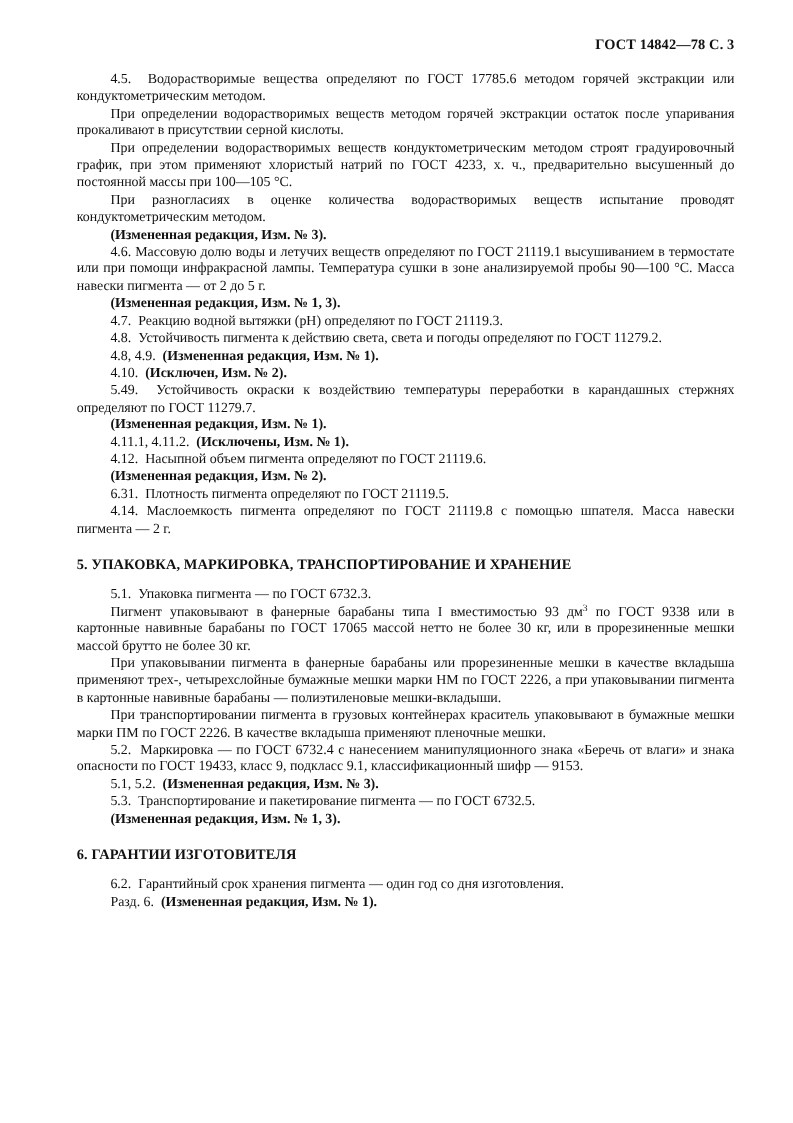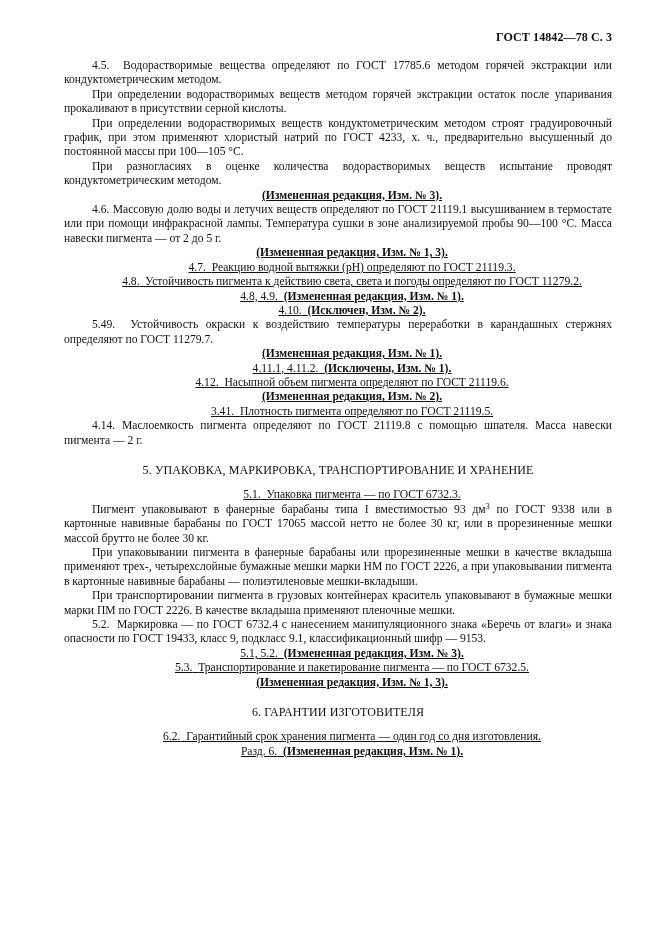--- a/index.html
+++ b/index.html
@@ -36,30 +36,29 @@
     width: 548px;
     font-size: 11.6px;
     line-height: 14.4px;
   }
   p {
     margin: 0;
     text-indent: 28px;
     text-align: justify;
   }
   p.nojust {
-    text-align: center;
-    text-decoration: underline;
+    text-align: left;
   }
   .amend {
     font-weight: bold;
   }
   .section-title {
-    font-weight: normal;
+    font-weight: bold;
     font-size: 12px;
-    text-align: center;
+    text-align: left;
     text-indent: 0;
     margin: 15px 0 11px 0;
     letter-spacing: 0.1px;
   }
   sup { font-size: 8px; line-height: 0; vertical-align: 4px; }
 </style>
 </head>
 <body>
 
 <div class="page">
@@ -80,21 +79,21 @@
     <p class="nojust"><span>4.8.</span>&nbsp; <span>Устойчивость пигмента к действию света, света и погоды определяют по ГОСТ 11279.2.</span></p>
     <p class="nojust"><span>4.8, 4.9.</span>&nbsp; <span class="amend">(Измененная редакция, Изм. № 1).</span></p>
     <p class="nojust"><span>4.10.</span>&nbsp; <span class="amend">(Исключен, Изм. № 2).</span></p>
 
     <p><span>5.49.</span>&nbsp; <span>Устойчивость окраски к воздействию температуры переработки в карандашных стержнях определяют по ГОСТ 11279.7.</span></p>
     <p class="amend nojust">(Измененная редакция, Изм. № 1).</p>
     <p class="nojust"><span>4.11.1, 4.11.2.</span>&nbsp; <span class="amend">(Исключены, Изм. № 1).</span></p>
 
     <p class="nojust"><span>4.12.</span>&nbsp; <span>Насыпной объем пигмента определяют по ГОСТ 21119.6.</span></p>
     <p class="amend nojust">(Измененная редакция, Изм. № 2).</p>
-    <p class="nojust"><span>3.41.</span>&nbsp; <span>Плотность пигмента определяют по ГОСТ 21119.5.</span></p>
+    <p class="nojust"><span>6.31.</span>&nbsp; <span>Плотность пигмента определяют по ГОСТ 21119.5.</span></p>
     <p><span>4.14.</span> <span>Маслоемкость пигмента определяют по ГОСТ 21119.8 с помощью шпателя. Масса навески пигмента — 2 г.</span></p>
 
     <div class="section-title">5. УПАКОВКА, МАРКИРОВКА, ТРАНСПОРТИРОВАНИЕ И ХРАНЕНИЕ</div>
 
     <p class="nojust"><span>5.1.</span>&nbsp; <span>Упаковка пигмента — по ГОСТ 6732.3.</span></p>
     <p><span>Пигмент упаковывают в фанерные барабаны типа I вместимостью 93 дм</span><sup>3</sup><span> по ГОСТ 9338 или в картонные навивные барабаны по ГОСТ 17065 массой нетто не более 30 кг, или в прорезиненные мешки массой брутто не более 30 кг.</span></p>
     <p>При упаковывании пигмента в фанерные барабаны или прорезиненные мешки в качестве вкладыша применяют трех-, четырехслойные бумажные мешки марки НМ по ГОСТ 2226, а при упаковывании пигмента в картонные навивные барабаны — полиэтиленовые мешки-вкладыши.</p>
     <p>При транспортировании пигмента в грузовых контейнерах краситель упаковывают в бумажные мешки марки ПМ по ГОСТ 2226. В качестве вкладыша применяют пленочные мешки.</p>
     <p><span>5.2.</span>&nbsp; <span>Маркировка — по ГОСТ 6732.4 с нанесением манипуляционного знака «Беречь от влаги» и знака опасности по ГОСТ 19433, класс 9, подкласс 9.1, классификационный шифр — 9153.</span></p>
     <p class="nojust"><span>5.1, 5.2.</span>&nbsp; <span class="amend">(Измененная редакция, Изм. № 3).</span></p>

